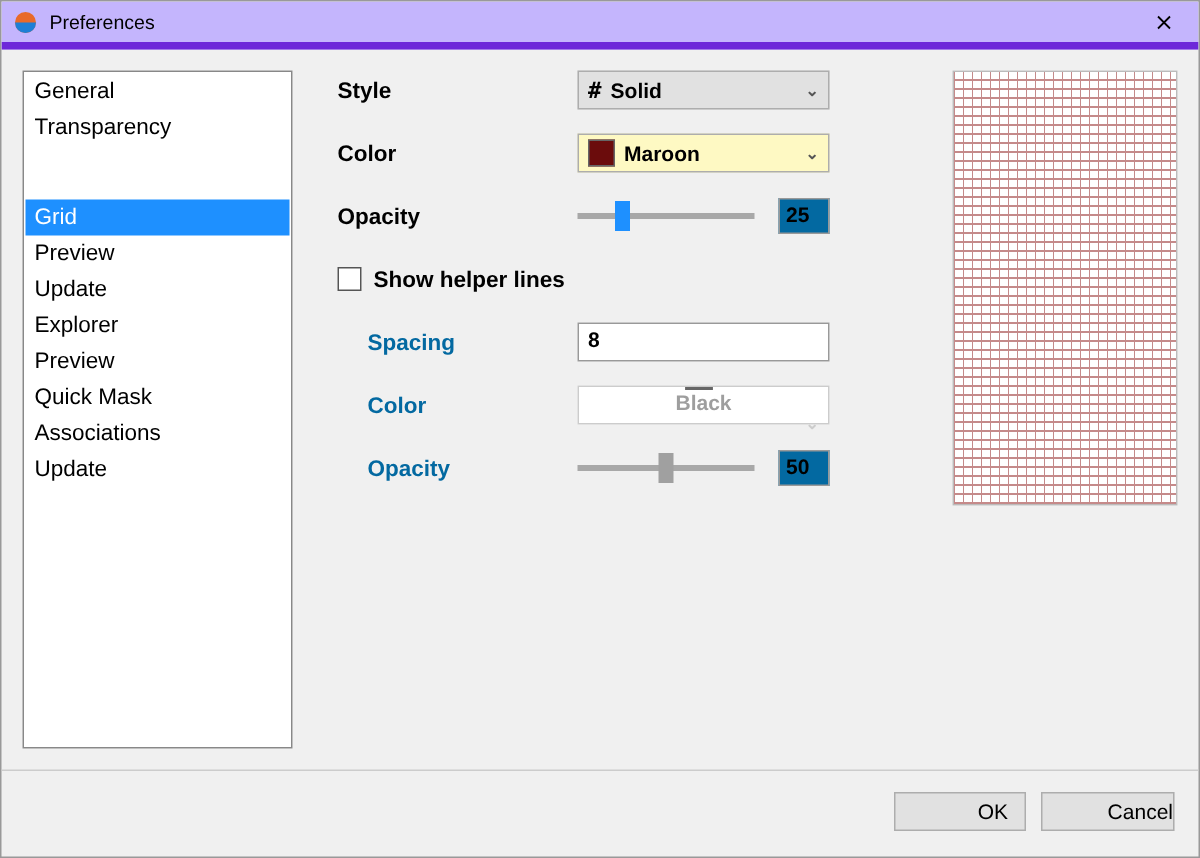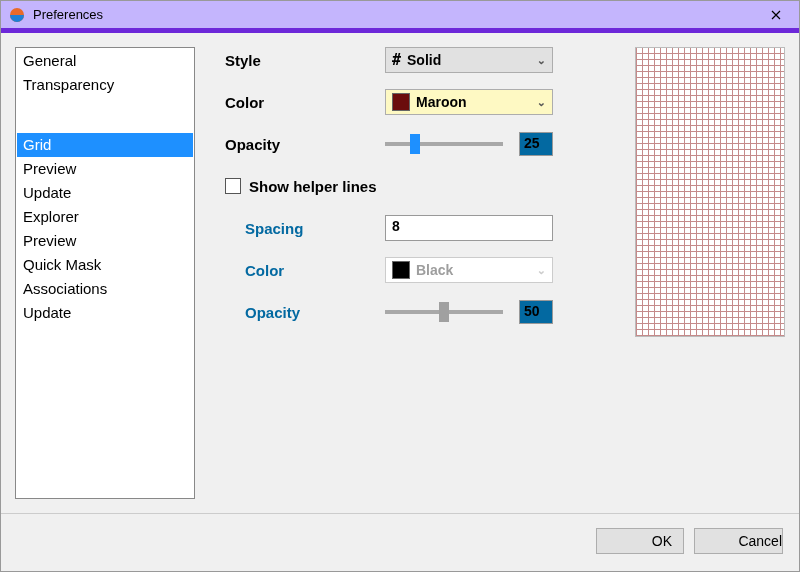--- a/index.html
+++ b/index.html
@@ -83,21 +83,21 @@
     position: relative;
   }
   .combo .swatch {
     width: 18px; height: 18px; margin-right: 6px;
     border: 1px solid #666;
   }
   .combo .chev {
     margin-left: auto; font-size: 11px; color: #555;
   }
   .combo.white { background:#fef9c3; }
-  .combo.disabled { background:#fff; border-color:#ccc; color:#9e9e9e; }
+  .combo.disabled { background:#fff; border-color:#ccc; color:#9e9e9e;flex-direction:column; }
   .combo.disabled .chev { color:#ccc; }
   .slider-wrap {
     display:flex; align-items:center; width: 168px;
   }
   .slider {
     position: relative;
     flex: 1;
     height: 20px;
   }
   .slider .track {

